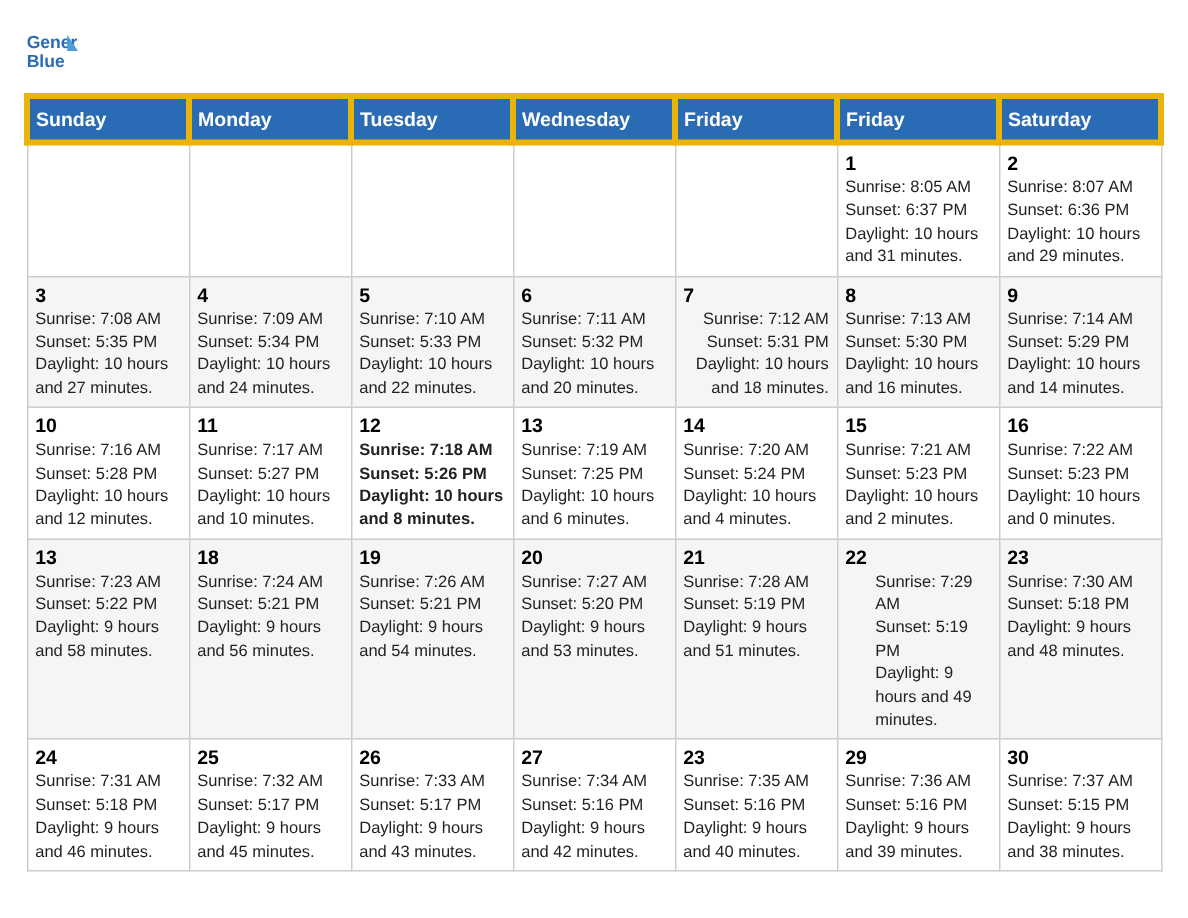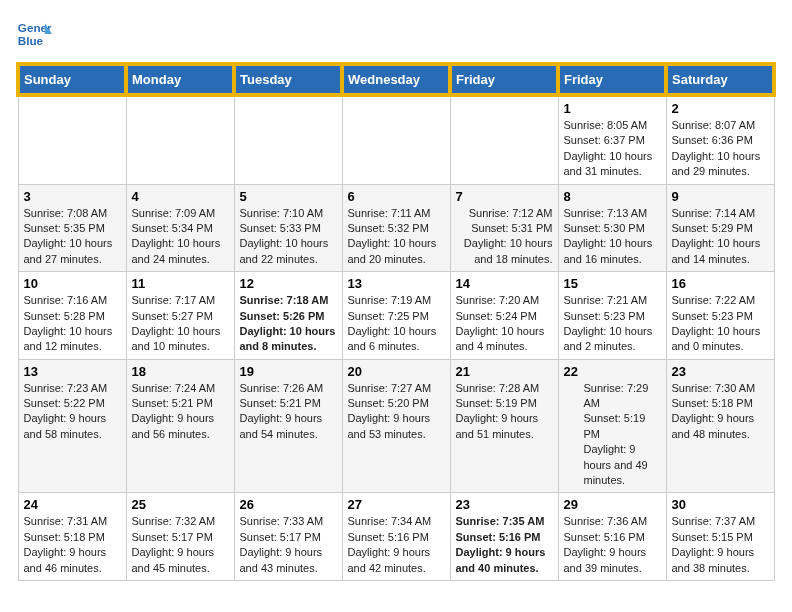--- a/index.html
+++ b/index.html
@@ -285,21 +285,21 @@
 Daylight: 9 hours and 43 minutes.</div>
         </td>
         <td>
           <span class="day-number">27</span>
           <div class="day-info" style="white-space: pre-line;">Sunrise: 7:34 AM
 Sunset: 5:16 PM
 Daylight: 9 hours and 42 minutes.</div>
         </td>
         <td>
           <span class="day-number">23</span>
-          <div class="day-info" style="white-space: pre-line; font-weight: bold;">Sunrise: 7:35 AM
+          <div class="day-info" style="white-space: pre-line;">Sunrise: 7:35 AM
 Sunset: 5:16 PM
 Daylight: 9 hours and 40 minutes.</div>
         </td>
         <td>
           <span class="day-number">29</span>
           <div class="day-info" style="white-space: pre-line;">Sunrise: 7:36 AM
 Sunset: 5:16 PM
 Daylight: 9 hours and 39 minutes.</div>
         </td>
         <td>

